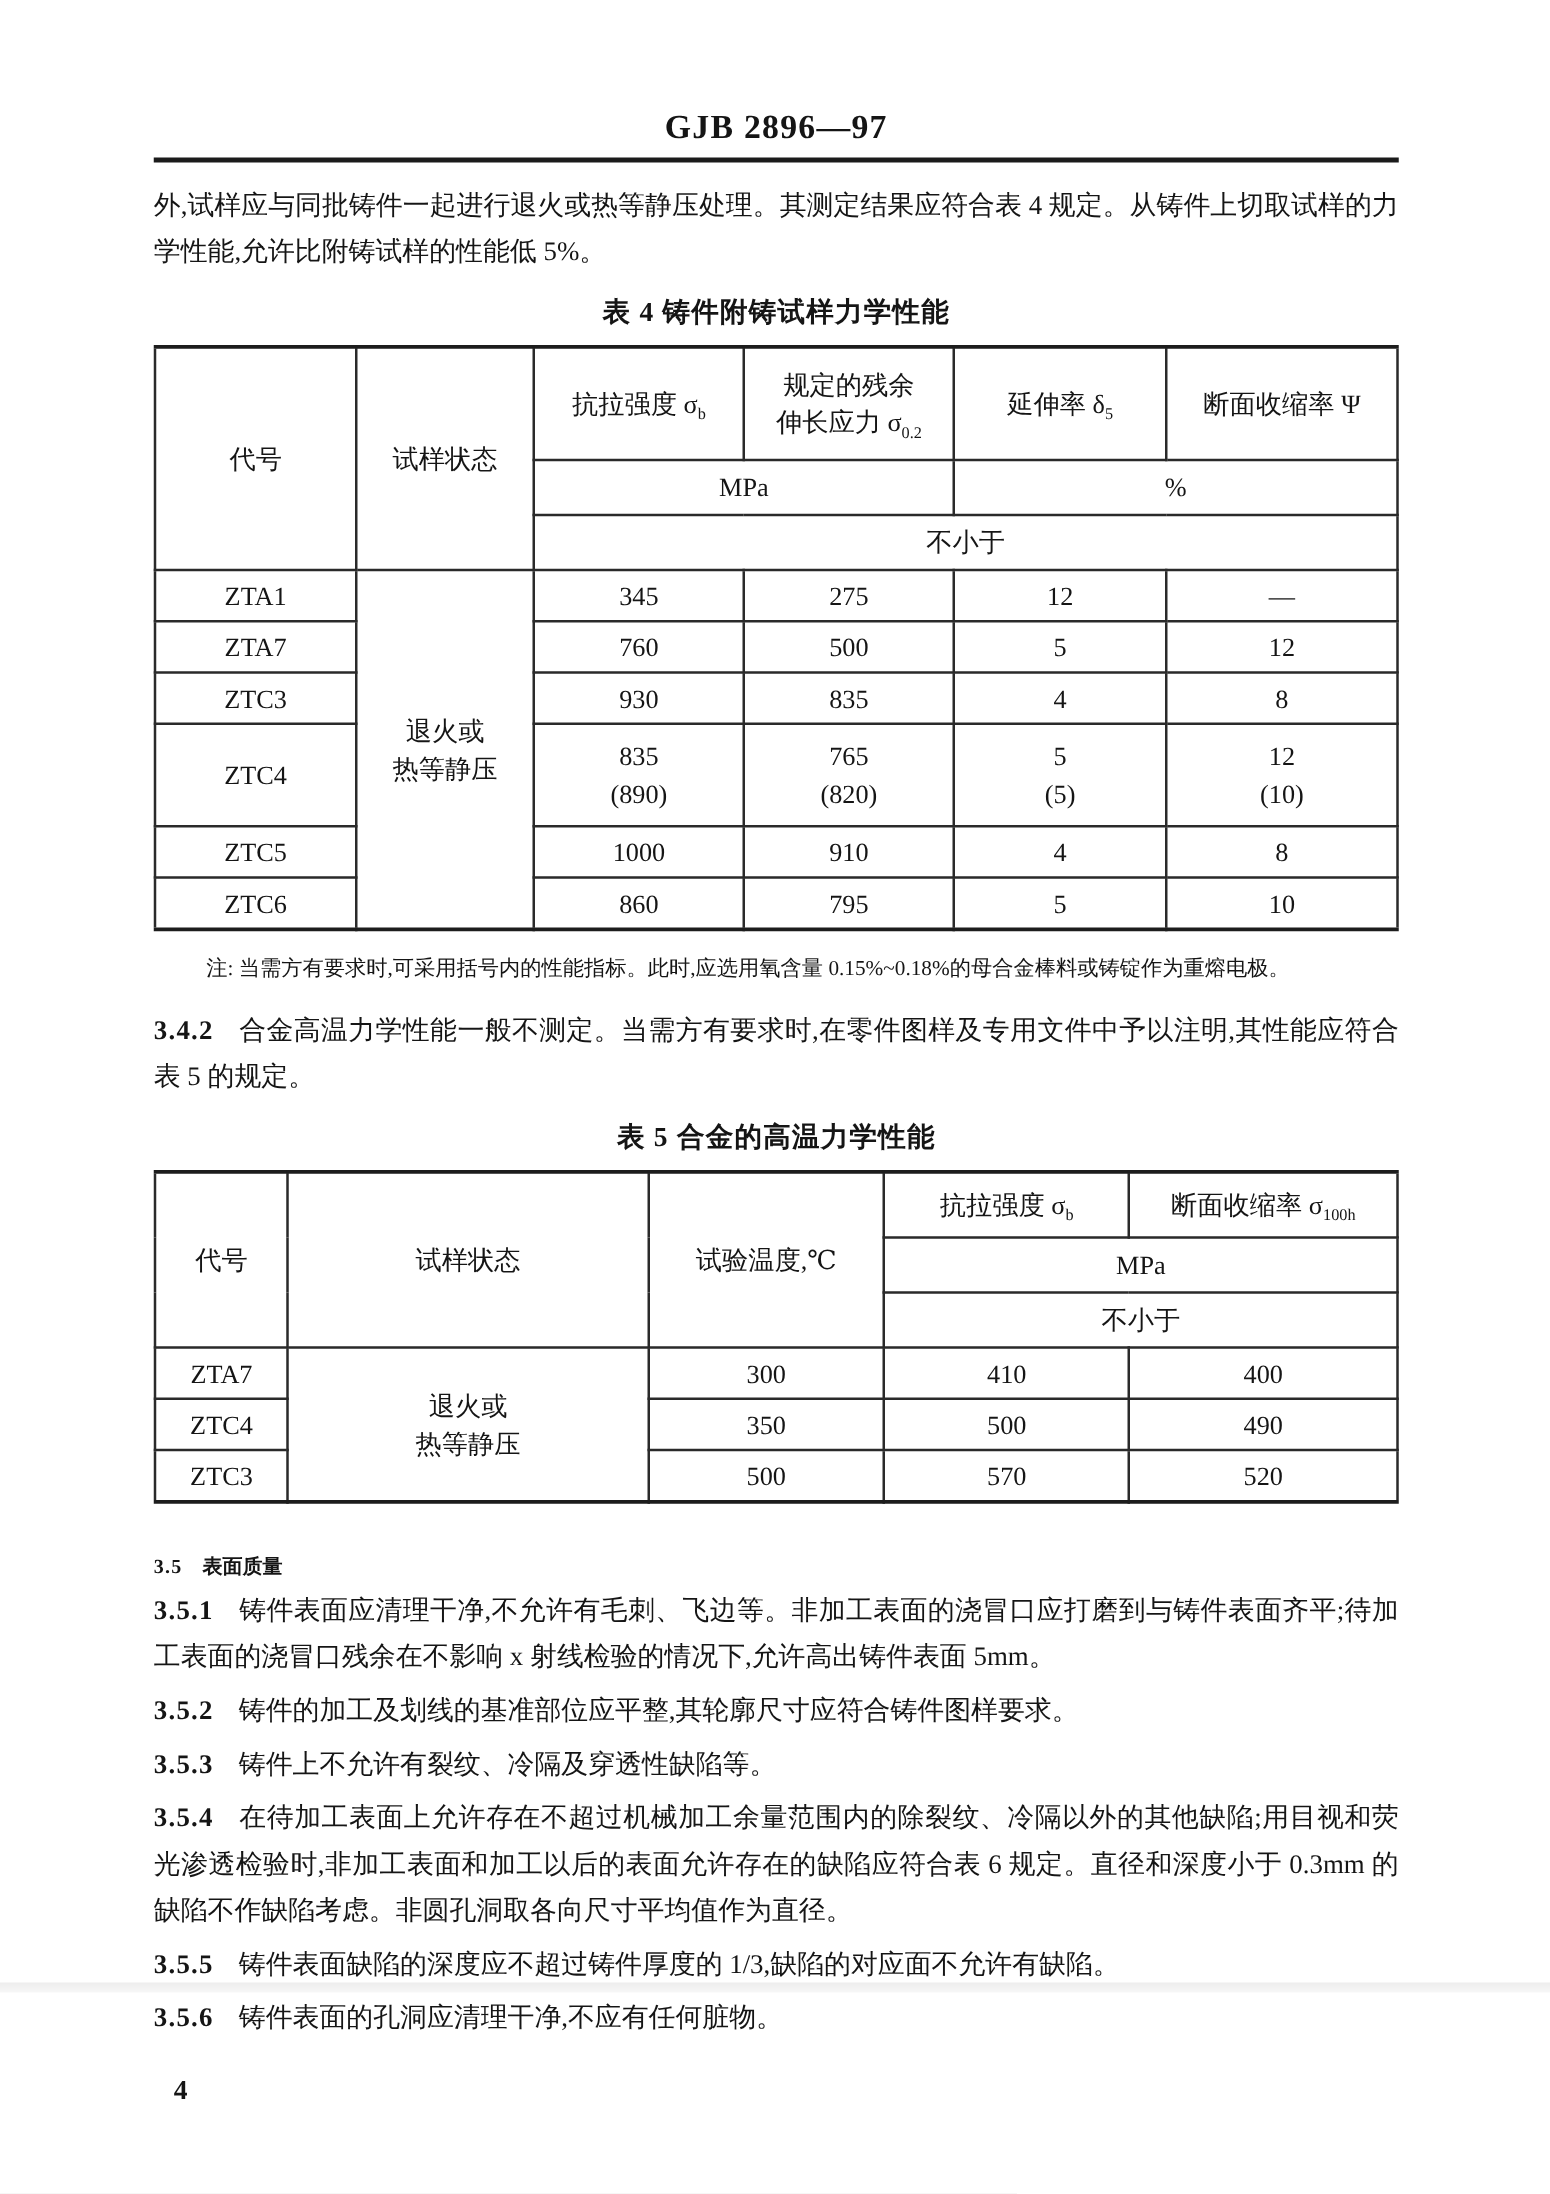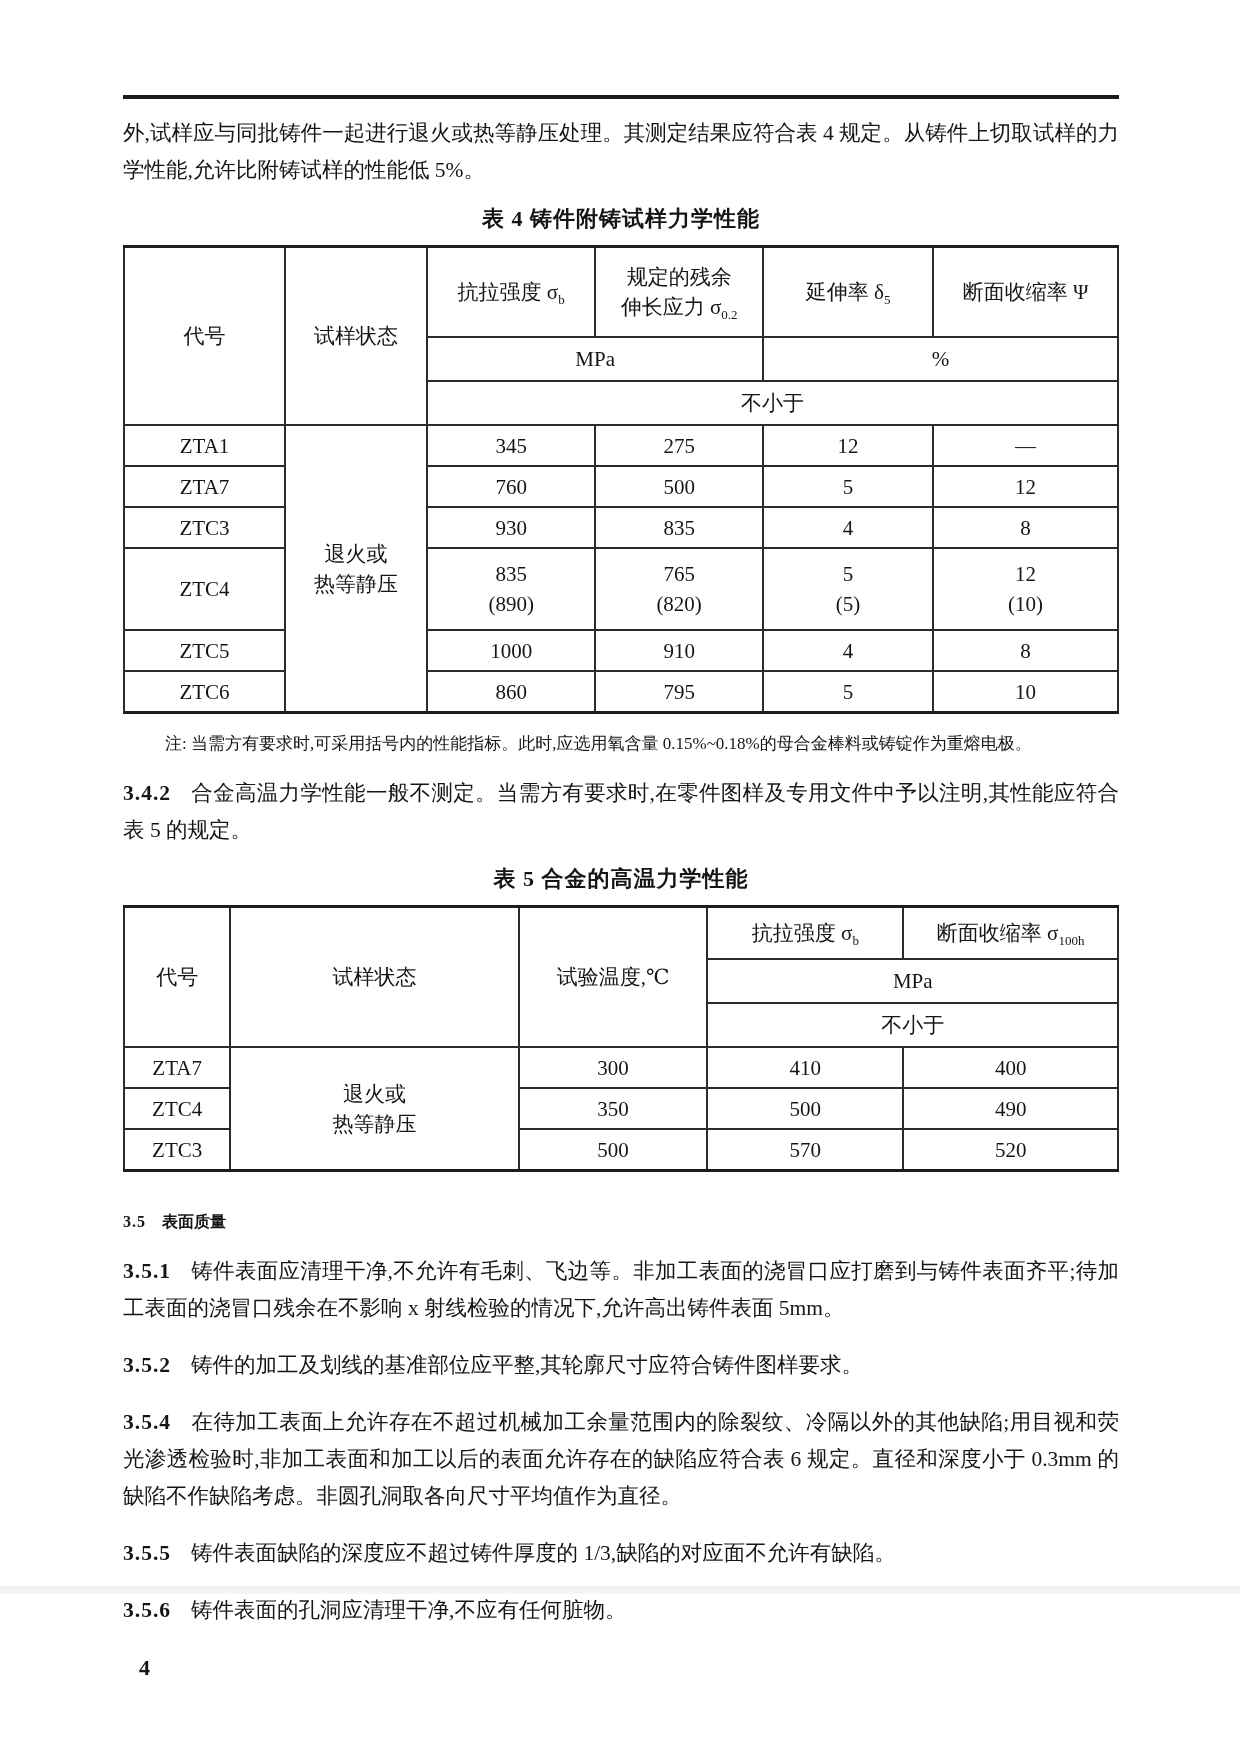--- a/index.html
+++ b/index.html
@@ -51,21 +51,21 @@
   sub { font-size:13px; line-height:0; }
   .line { display:block; }
   .note {
     font-size:17px; line-height:33px;
     margin-top:13px; text-align:justify;
     text-indent:42px;
   }
   .note .note-label { font-weight:normal; }
   .section {
     font-size:21.5px; line-height:37px; text-align:justify;
-    margin-top:20px;
+    margin-top:6px;
   }
   .secnum {
     font-weight:bold; margin-right:20px; letter-spacing:1px; white-space:nowrap;
   }
   .section-heading {
     font-size:16px; font-weight:bold; margin-top:40px;
   }
   .section-heading .secnum { margin-right:16px; }
   .mt-lg { margin-top:15px; }
   .page-number {
@@ -76,20 +76,21 @@
     position:absolute; left:0; width:100%; top:1586px; height:8px;
     background:linear-gradient(to bottom,#ededed,#f7f7f7);
   }
 </style>
 </head>
 <body>
 
 <div class="page">
   <div class="content">
 
+    <div class="doc-number">GJB 2896—97</div>
     <div class="header-rule"></div>
 
     <p class="body-text">
       <span>外,试样应与同批铸件一起进行退火或热等静压处理。其测定结果应符合表 4 规定。从铸件上切取试样的力学性能,允许比附铸试样的性能低 5%。</span>
     </p>
 
     <div class="table-title">表 4  铸件附铸试样力学性能</div>
 
     <table>
       <colgroup>
@@ -242,20 +243,23 @@
       <span class="secnum">3.5</span><span>表面质量</span>
     </p>
 
     <p class="section">
       <span class="secnum">3.5.1</span><span>铸件表面应清理干净,不允许有毛刺、飞边等。非加工表面的浇冒口应打磨到与铸件表面齐平;待加工表面的浇冒口残余在不影响 x 射线检验的情况下,允许高出铸件表面 5mm。</span>
     </p>
     <p class="section">
       <span class="secnum">3.5.2</span><span>铸件的加工及划线的基准部位应平整,其轮廓尺寸应符合铸件图样要求。</span>
     </p>
     <p class="section">
+      <span class="secnum">3.5.3</span><span>铸件上不允许有裂纹、冷隔及穿透性缺陷等。</span>
+    </p>
+    <p class="section">
       <span class="secnum">3.5.4</span><span>在待加工表面上允许存在不超过机械加工余量范围内的除裂纹、冷隔以外的其他缺陷;用目视和荧光渗透检验时,非加工表面和加工以后的表面允许存在的缺陷应符合表 6 规定。直径和深度小于 0.3mm 的缺陷不作缺陷考虑。非圆孔洞取各向尺寸平均值作为直径。</span>
     </p>
     <p class="section">
       <span class="secnum">3.5.5</span><span>铸件表面缺陷的深度应不超过铸件厚度的 1/3,缺陷的对应面不允许有缺陷。</span>
     </p>
     <p class="section">
       <span class="secnum">3.5.6</span><span>铸件表面的孔洞应清理干净,不应有任何脏物。</span>
     </p>
 
     <div class="page-number">4</div>

